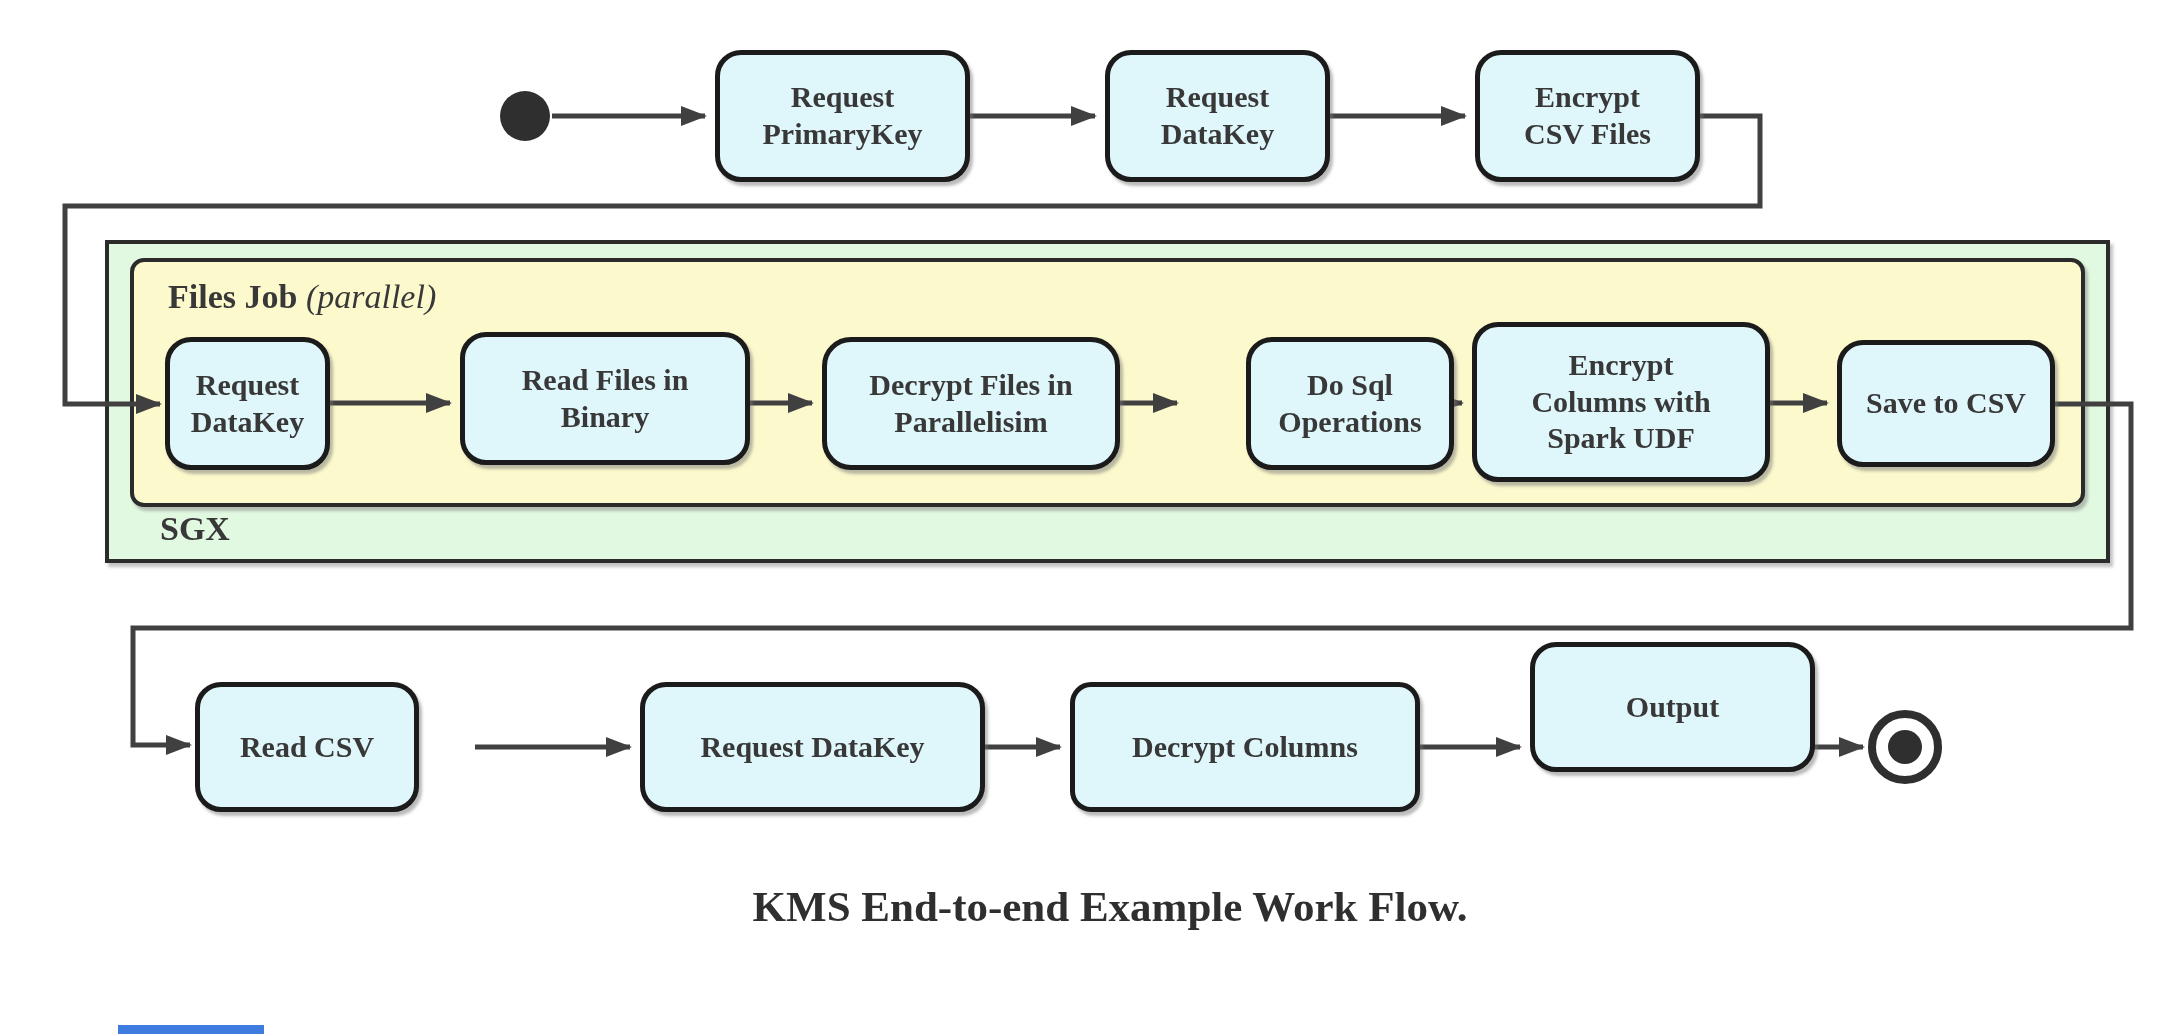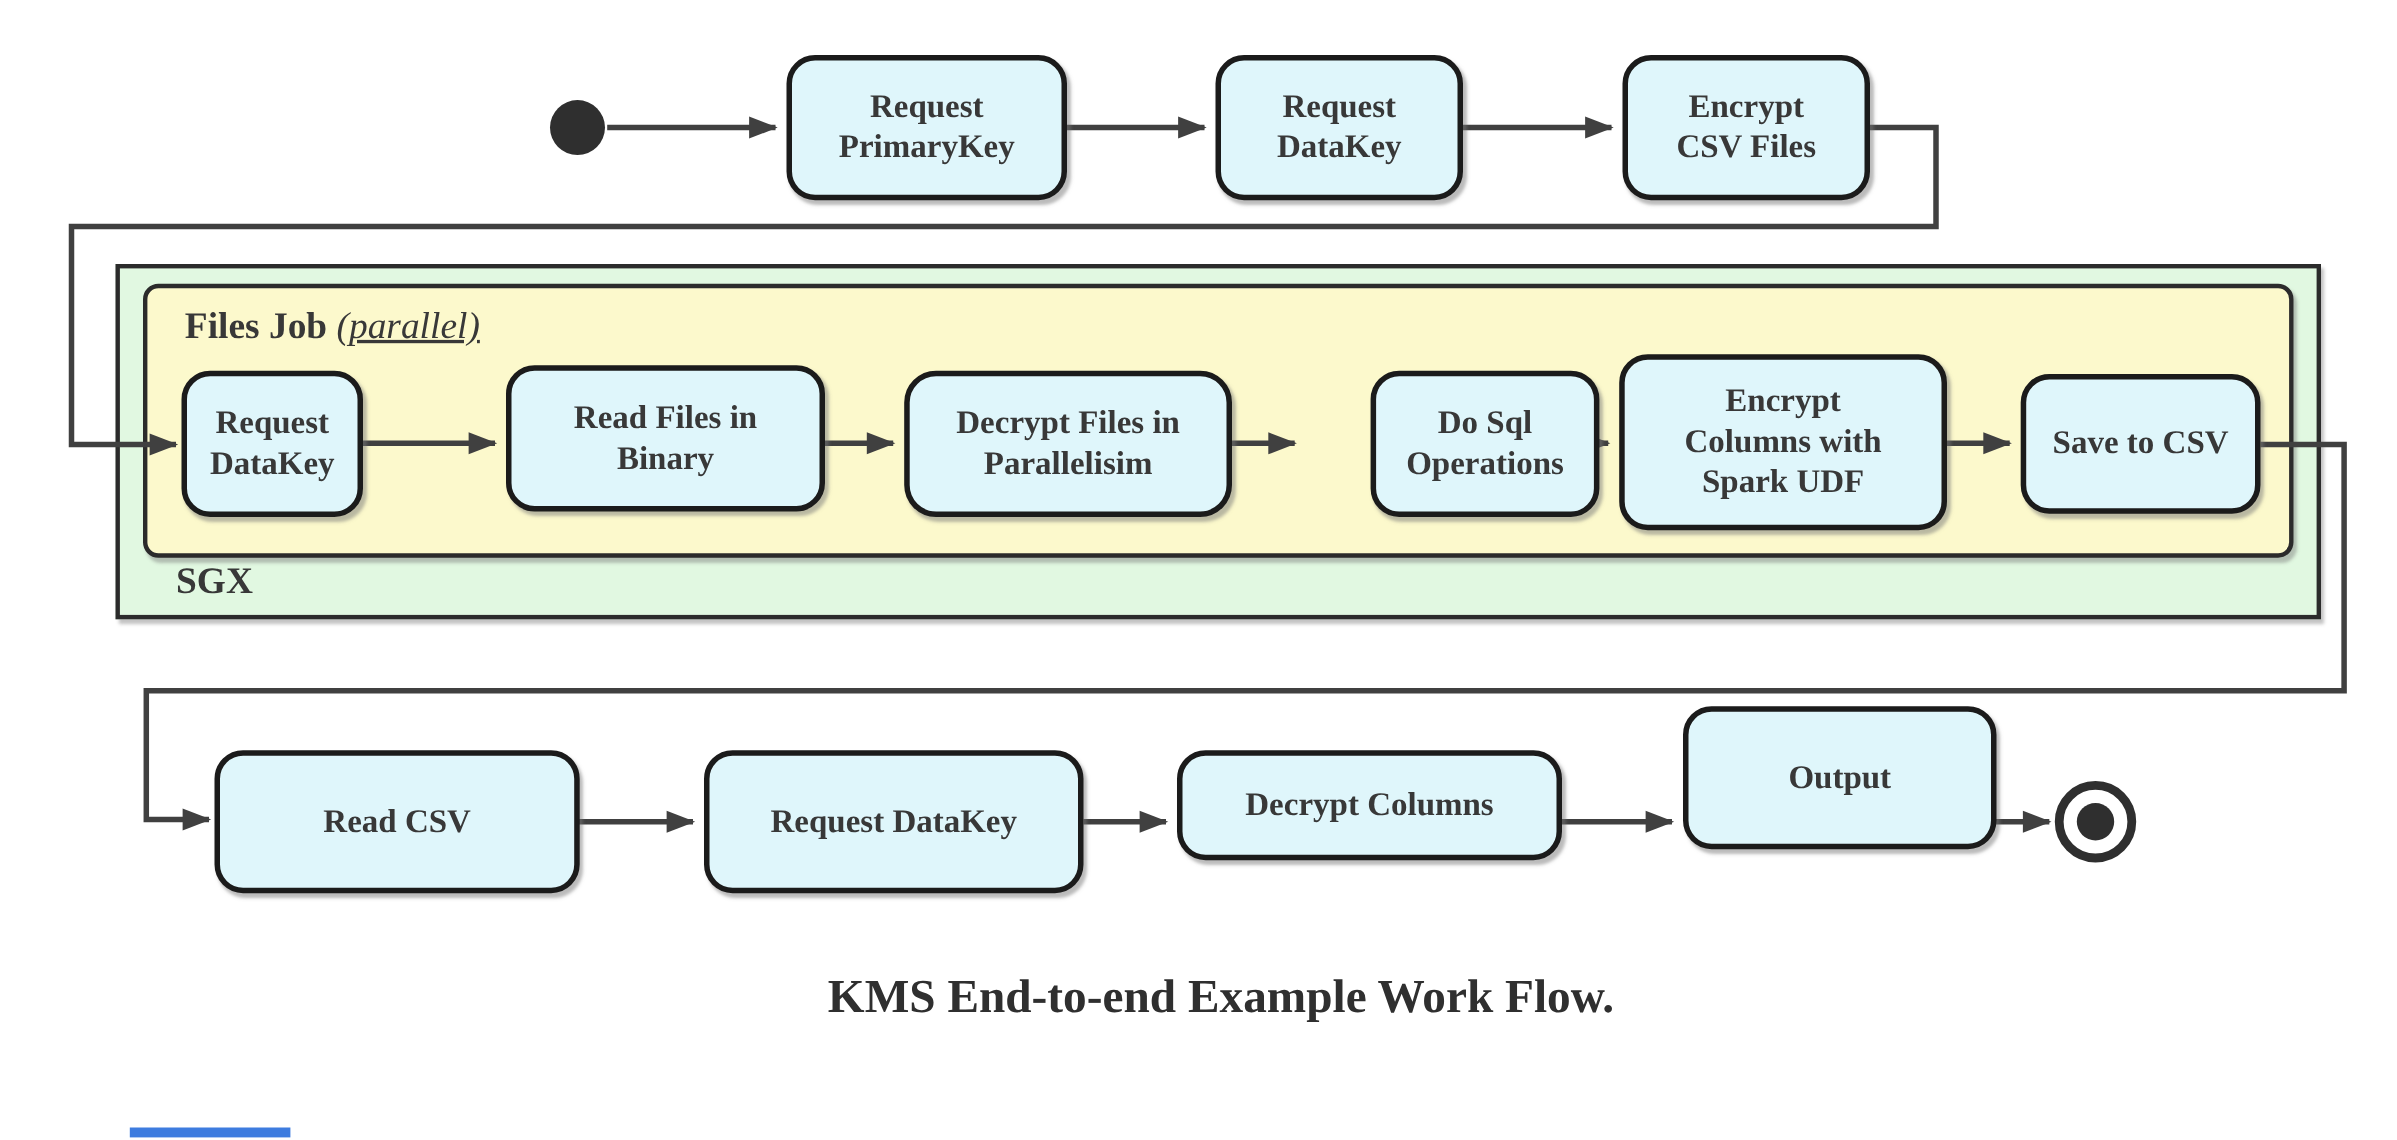--- a/index.html
+++ b/index.html
@@ -36,21 +36,21 @@
     text-align:center;
     font-weight:bold;font-size:30px;line-height:1.22;
     color:var(--text,#383838);
     white-space:pre-line;
     box-shadow:3px 4px 3px rgba(120,120,120,.5);
   }
   .container-label{
     position:absolute;z-index:3;
     font-weight:bold;font-size:34px;color:var(--text,#383838);
   }
-  .container-label .qualifier{font-weight:normal;font-style:italic;text-decoration:underline;}
+  .container-label .qualifier{font-weight:normal;font-style:italic;}
   .caption{
     position:absolute;z-index:3;
     left:75px;top:882px;width:2070px;
     text-align:center;font-weight:bold;font-size:43px;
     color:var(--terminal,#2f2f2f);
   }
   .accent-bar{
     position:absolute;z-index:3;
     left:118px;top:1025px;width:146px;height:9px;
     background:var(--accent-bar,#3e7cdf);
@@ -117,22 +117,22 @@
 Binary</div>
   <div class="node" style="left:822px;top:337px;width:298px;height:133px;border-radius:29px;">Decrypt Files in
 Parallelisim</div>
   <div class="node" style="left:1246px;top:337px;width:208px;height:133px;">Do Sql
 Operations</div>
   <div class="node" style="left:1472px;top:322px;width:298px;height:160px;">Encrypt
 Columns with
 Spark UDF</div>
   <div class="node" style="left:1837px;top:340px;width:218px;height:127px;">Save to CSV</div>
 
-  <div class="node" style="left:195px;top:682px;width:332px;height:130px;">Read CSV</div>
+  <div class="node" style="left:195px;top:682px;width:224px;height:130px;">Read CSV</div>
   <div class="node" style="left:640px;top:682px;width:345px;height:130px;">Request DataKey</div>
-  <div class="node" style="left:1070px;top:682px;width:350px;height:100px;">Decrypt Columns</div>
+  <div class="node" style="left:1070px;top:682px;width:350px;height:130px;border-radius:21px;">Decrypt Columns</div>
   <div class="node" style="left:1530px;top:642px;width:285px;height:130px;">Output</div>
 
   <div class="caption">KMS End-to-end Example Work Flow.</div>
 
   <div class="accent-bar"></div>
 
 </div>
 
 </body></html>

